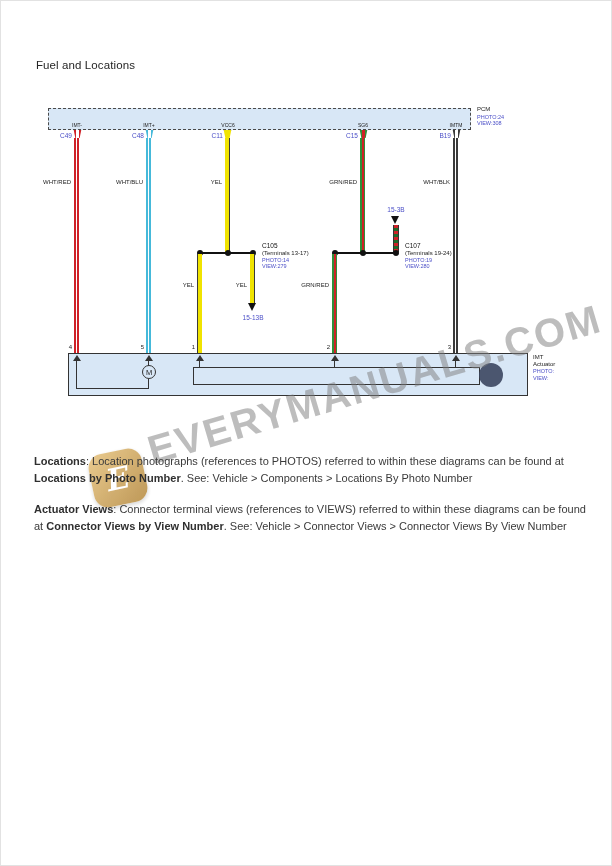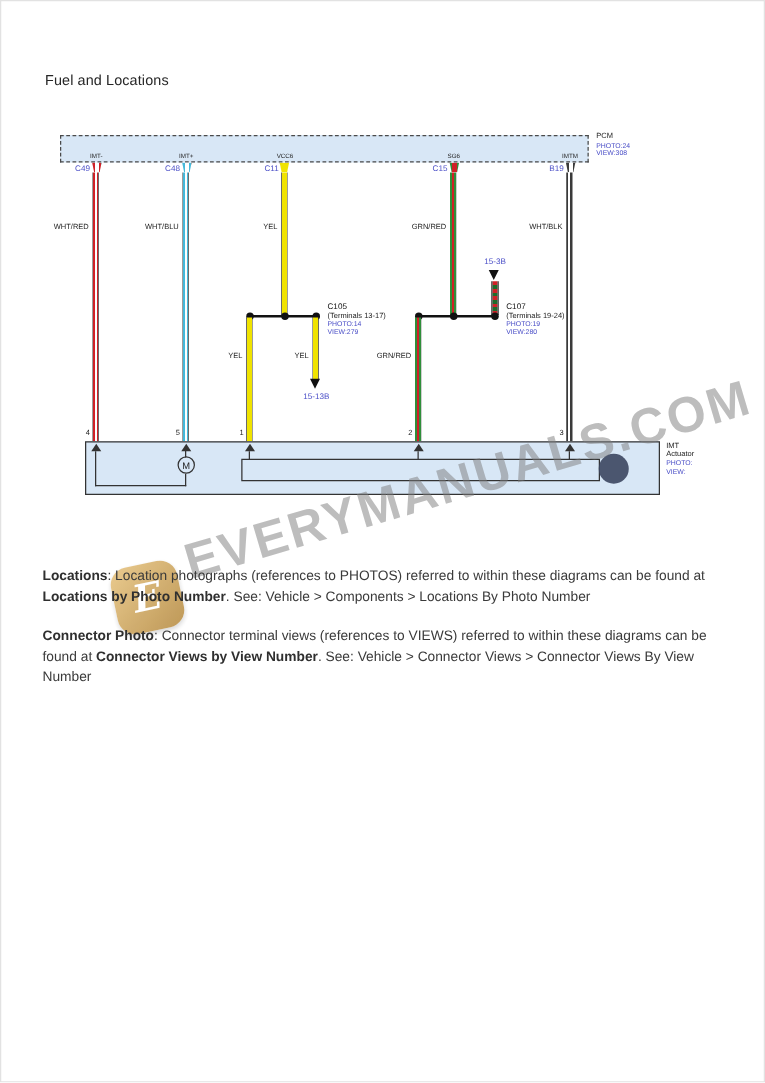--- a/index.html
+++ b/index.html
@@ -162,16 +162,16 @@
   <div class="abs wm-dot" style="left:478px;top:362px;"></div>
   <div class="abs wm-text" style="left:148px;top:428px;">EVERYMANUALS.COM</div>
   <div class="abs wm-logo" style="left:90px;top:450px;">
     <span>E</span>
   </div>
 
   <p class="note" style="top:452px;">
     <span class="b">Locations</span><span>: Location photographs (references to PHOTOS) referred to within these diagrams can be found at </span><span class="b">Locations by Photo Number</span><span>. See: Vehicle &gt; Components &gt; Locations By Photo Number</span>
   </p>
   <p class="note" style="top:500px;">
-    <span class="b">Connector Photo</span><span>: Connector terminal views (references to VIEWS) referred to within these diagrams can be found at </span><span class="b">Connector Views by View Number</span><span>. See: Vehicle &gt; Connector Views &gt; Connector Views By View Number</span>
+    <span class="b">Actuator Views</span><span>: Connector terminal views (references to VIEWS) referred to within these diagrams can be found at </span><span class="b">Connector Views by View Number</span><span>. See: Vehicle &gt; Connector Views &gt; Connector Views By View Number</span>
   </p>
 
 </div>
 
 </body></html>

